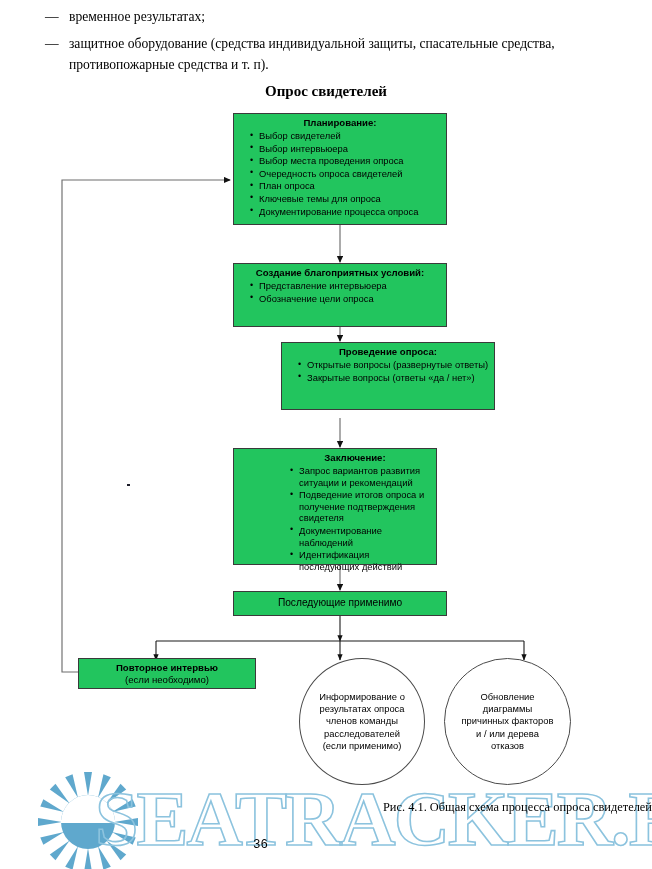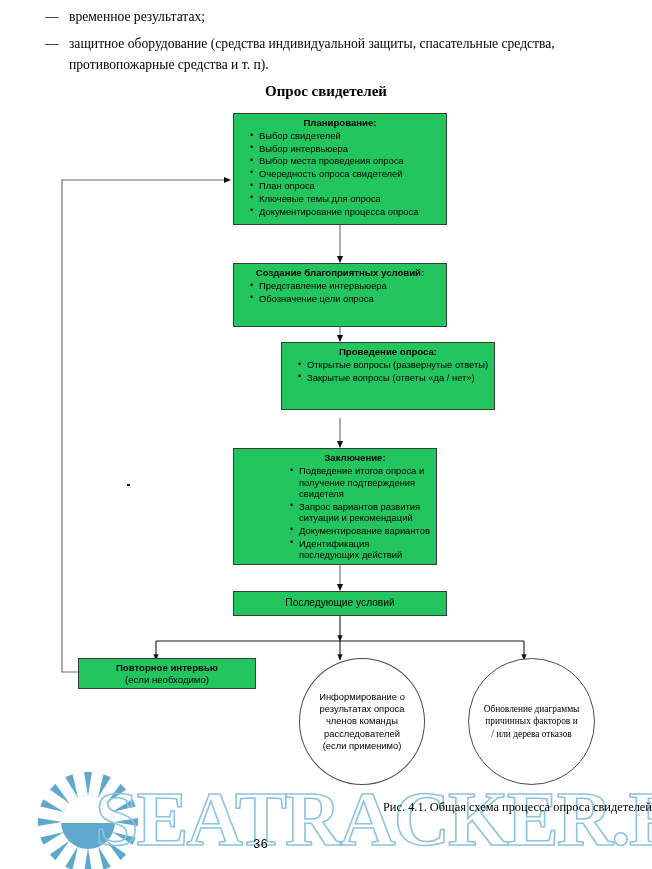--- a/index.html
+++ b/index.html
@@ -159,41 +159,41 @@
   <div class="bx-title">Проведение опроса:</div>
   <ul>
     <li>Открытые вопросы (развернутые ответы)</li>
     <li>Закрытые вопросы (ответы «да / нет»)</li>
   </ul>
 </div>
 
 <div class="fbox" style="left:233px;top:448px;width:204px;height:117px;padding-left:40px;">
   <div class="bx-title">Заключение:</div>
   <ul>
+    <li>Запрос вариантов развития ситуации и рекомендаций</li>
     <li>Подведение итогов опроса и получение подтверждения свидетеля</li>
-    <li>Запрос вариантов развития ситуации и рекомендаций</li>
-    <li>Документирование вариантов</li>
+    <li>Документирование наблюдений</li>
     <li>Идентификация последующих действий</li>
   </ul>
 </div>
 
 <div class="fbox" style="left:233px;top:591px;width:214px;height:25px;">
-  <div class="bx-plain">Последующие условий</div>
+  <div class="bx-plain">Последующие применимо</div>
 </div>
 
 <div class="fbox" style="left:78px;top:658px;width:178px;height:31px;">
   <div class="bx-title" style="padding-top:3px;">Повторное интервью</div>
   <div class="bx-sub">(если необходимо)</div>
 </div>
 
 <div class="fellipse" style="left:299px;top:658px;width:126px;height:127px;">
   <span>Информирование о результатах опроса членов команды расследователей (если применимо)</span>
 </div>
 
-<div class="fellipse" style="left:468px;top:658px;width:127px;height:127px;font-family:Liberation Serif, serif;">
+<div class="fellipse" style="left:444px;top:658px;width:127px;height:127px;">
   <span>Обновление диаграммы причинных факторов и / или дерева отказов</span>
 </div>
 
 <div class="dot-artifact" style="left:127px;top:484px;"></div>
 
 <div id="watermark">
   <svg width="652" height="110" viewBox="0 0 652 110">
     <g transform="translate(88,52)">
       <g fill="#5fa8cd">
         <g id="rays">

